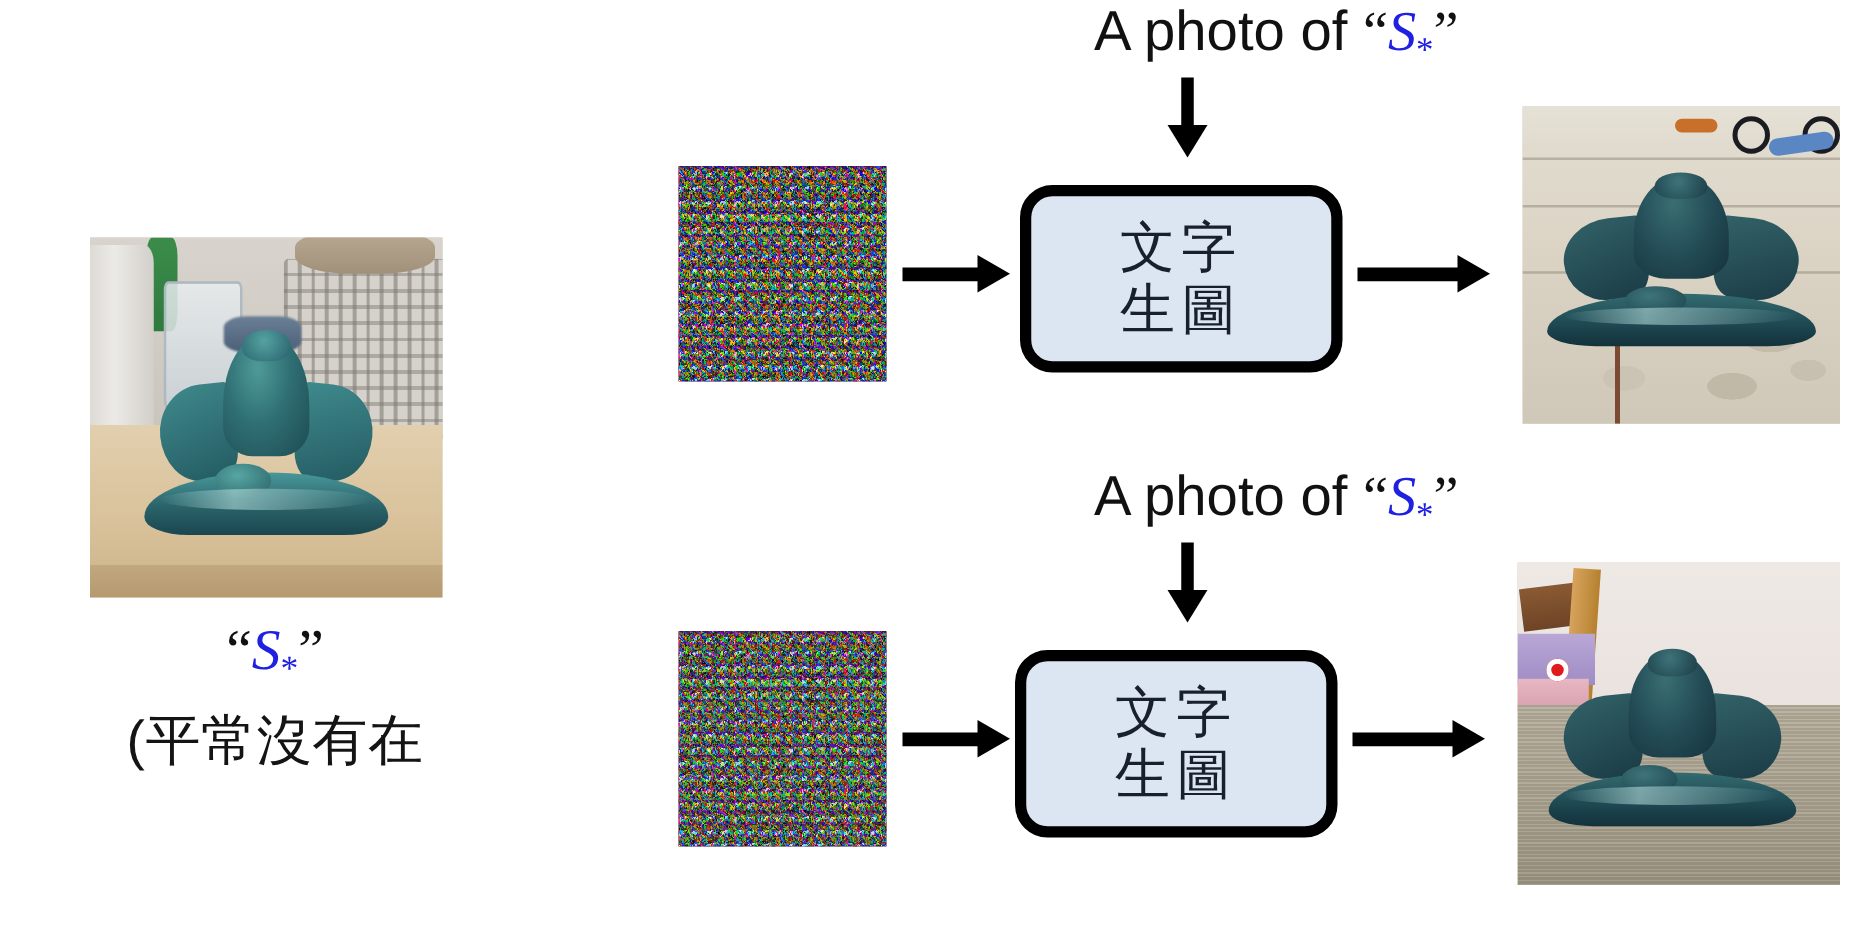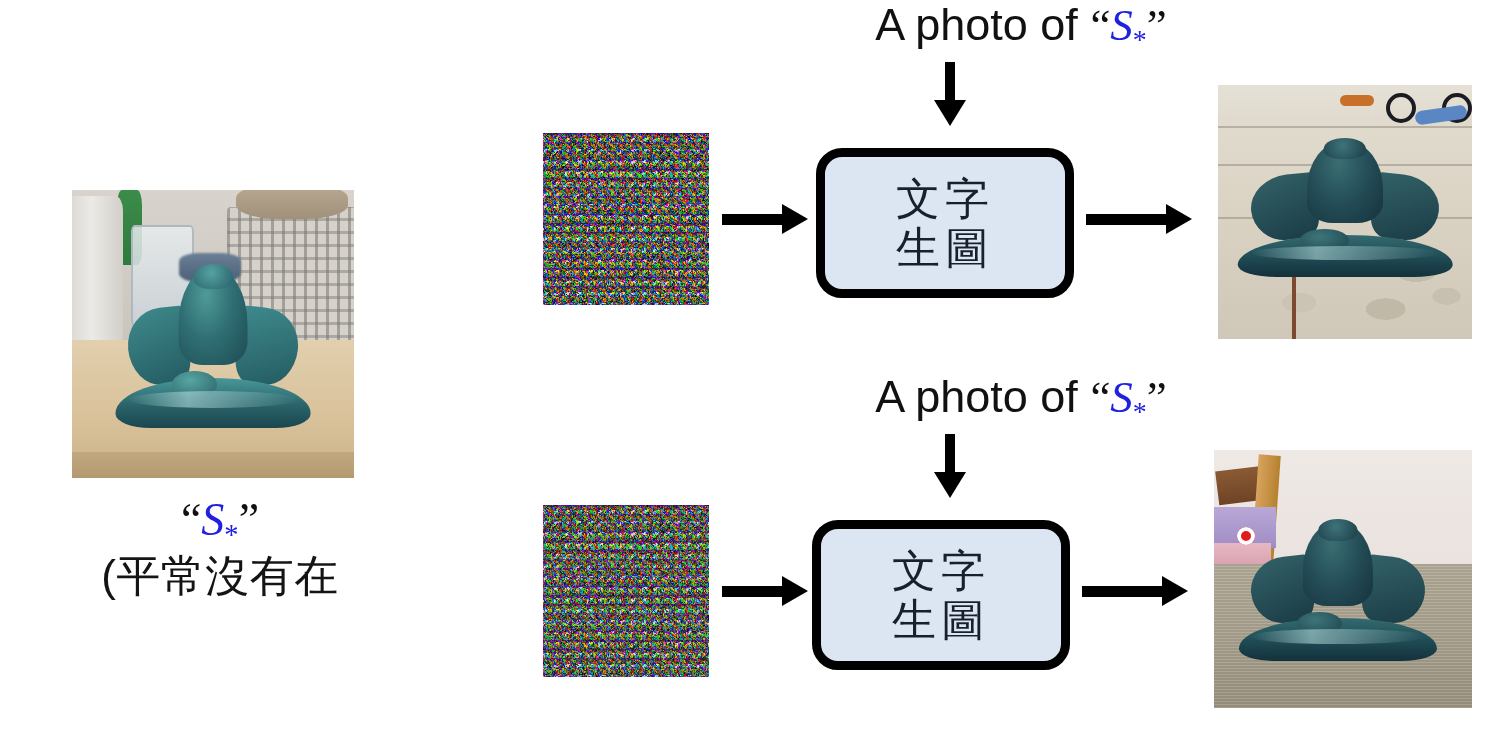--- a/index.html
+++ b/index.html
@@ -134,20 +134,21 @@
     font-family: "Liberation Serif", "DejaVu Serif", serif;
     font-style: italic;
     color: #2020e0;
   }
   .stoken sub {
     font-size: .62em;
     vertical-align: -.32em;
     font-style: normal;
   }
   #ref-note {
+    margin-top: 16px;
     text-align: center;
     font-size: 44px;
     line-height: 1.18;
     color: #141414;
     letter-spacing: .5px;
   }
 
   
   .row { position: absolute; left: 516px; width: 1000px; height: 340px; }
   #row-1 { top: 0px; }

